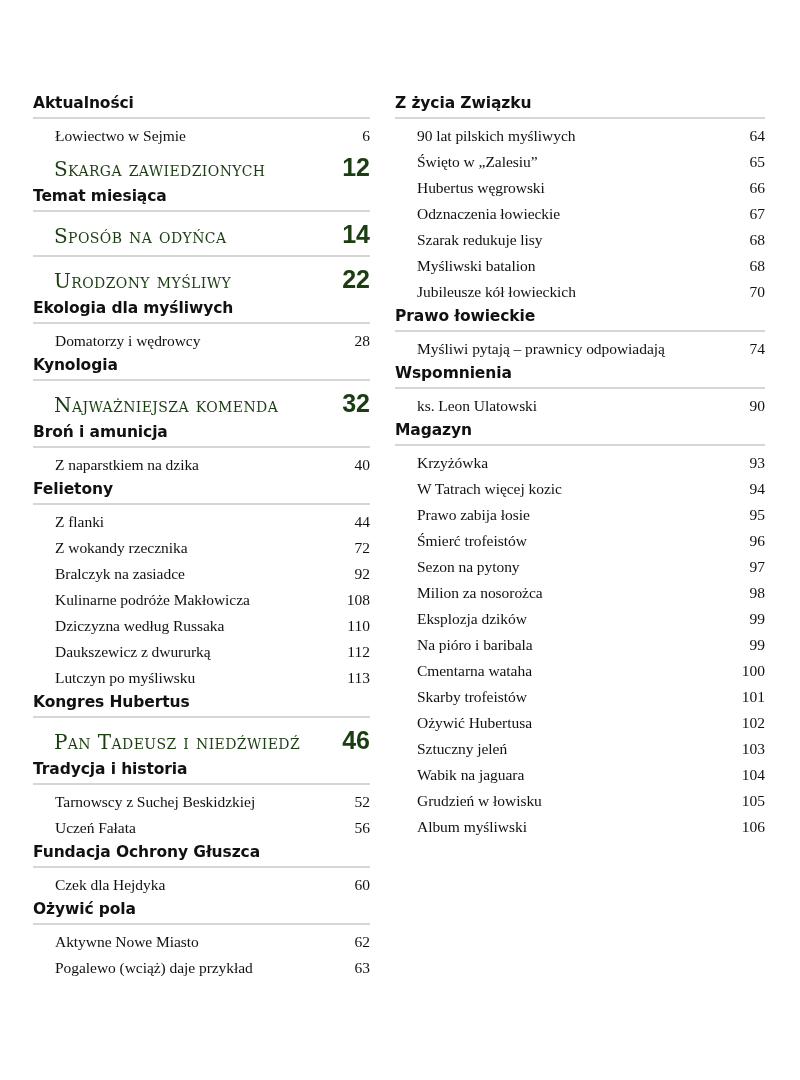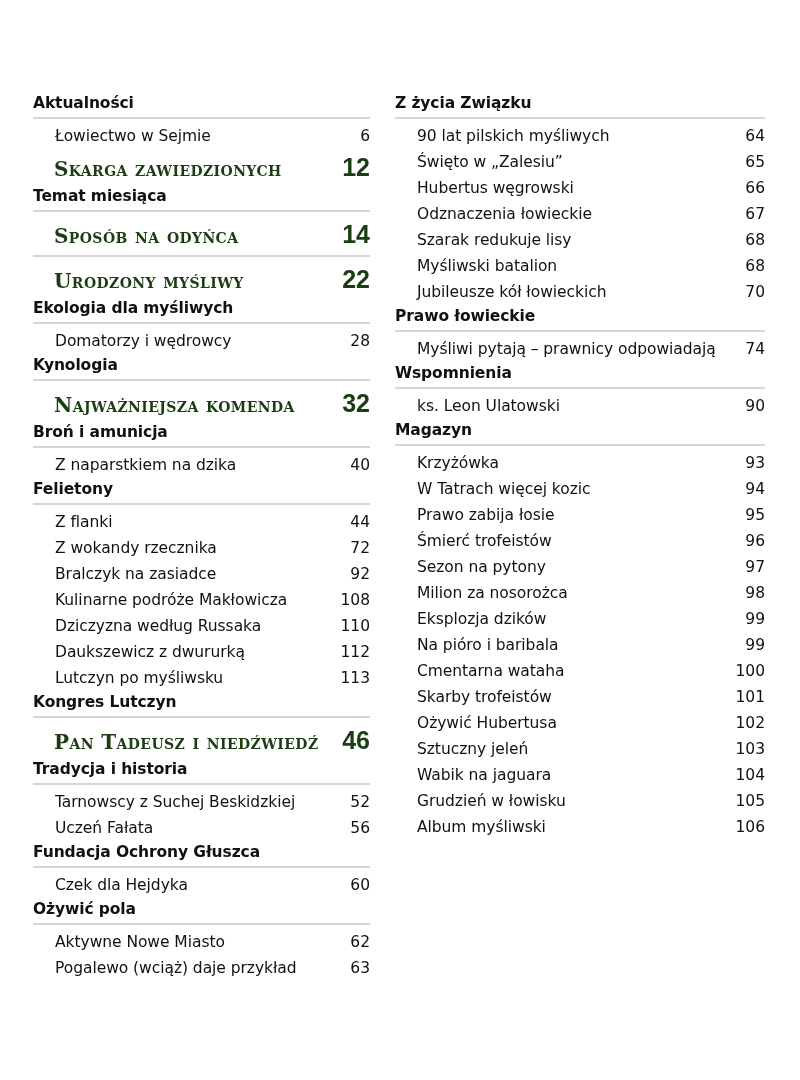--- a/index.html
+++ b/index.html
@@ -5,26 +5,26 @@
   html, body { margin: 0; padding: 0; background: #ffffff; }
   body { width: 800px; height: 1080px; position: relative; overflow: hidden;
          font-family: "DejaVu Sans", sans-serif; color: #111; }
   .col { position: absolute; top: 92px; }
   #col-left { left: 33px; width: 337px; }
   #col-right { left: 395px; width: 370px; }
   .sec-head { font-weight: bold; font-size: 15.5px; line-height: 22px; height: 22px;
               letter-spacing: -0.1px; white-space: nowrap; }
   .sec-rule { height: 0; border-top: 2px solid #d6d6d6; margin: 3px 0 4px 0; }
   .row { display: flex; justify-content: space-between; align-items: baseline;
-         padding-left: 22px; font-size: 15.5px; line-height: 26px; height: 26px; white-space: nowrap; }
+         padding-left: 22px; font-size: 15.5px; line-height: 26px; height: 26px; white-space: nowrap; font-family: Liberation Serif, serif; }
   .row .t { letter-spacing: -0.05px; }
   .row .p { text-align: right; }
   .feat { display: flex; justify-content: space-between; align-items: baseline;
           padding-left: 21px; height: 36px; line-height: 36px; color: #1b3d12; white-space: nowrap; }
-  .feat .t { font-family: "DejaVu Serif", serif; font-weight: bold; font-variant: small-caps;
+  .feat .t { font-family: "DejaVu Serif", serif; font-weight: normal; font-variant: small-caps;
              font-size: 20px; letter-spacing: 0.4px; }
   .feat .p { font-family: Liberation Sans, sans-serif; font-weight: bold; font-size: 25px; }
 </style>
 </head>
 <body>
 
 <div id="col-left" class="col">
     <div class="section">
       <div class="sec-head">Aktualności</div>
       <div class="sec-rule"></div>
@@ -102,21 +102,21 @@
       <div class="row">
         <span class="t">Daukszewicz z dwururką</span>
         <span class="p">112</span>
       </div>
       <div class="row">
         <span class="t">Lutczyn po myśliwsku</span>
         <span class="p">113</span>
       </div>
     </div>
     <div class="section">
-      <div class="sec-head">Kongres Lutczyn</div>
+      <div class="sec-head">Kongres Hubertus</div>
       <div class="sec-rule"></div>
       <div class="feat">
         <span class="t">Pan Tadeusz i niedźwiedź</span>
         <span class="p">46</span>
       </div>
     </div>
     <div class="section">
       <div class="sec-head">Tradycja i historia</div>
       <div class="sec-rule"></div>
       <div class="row">

